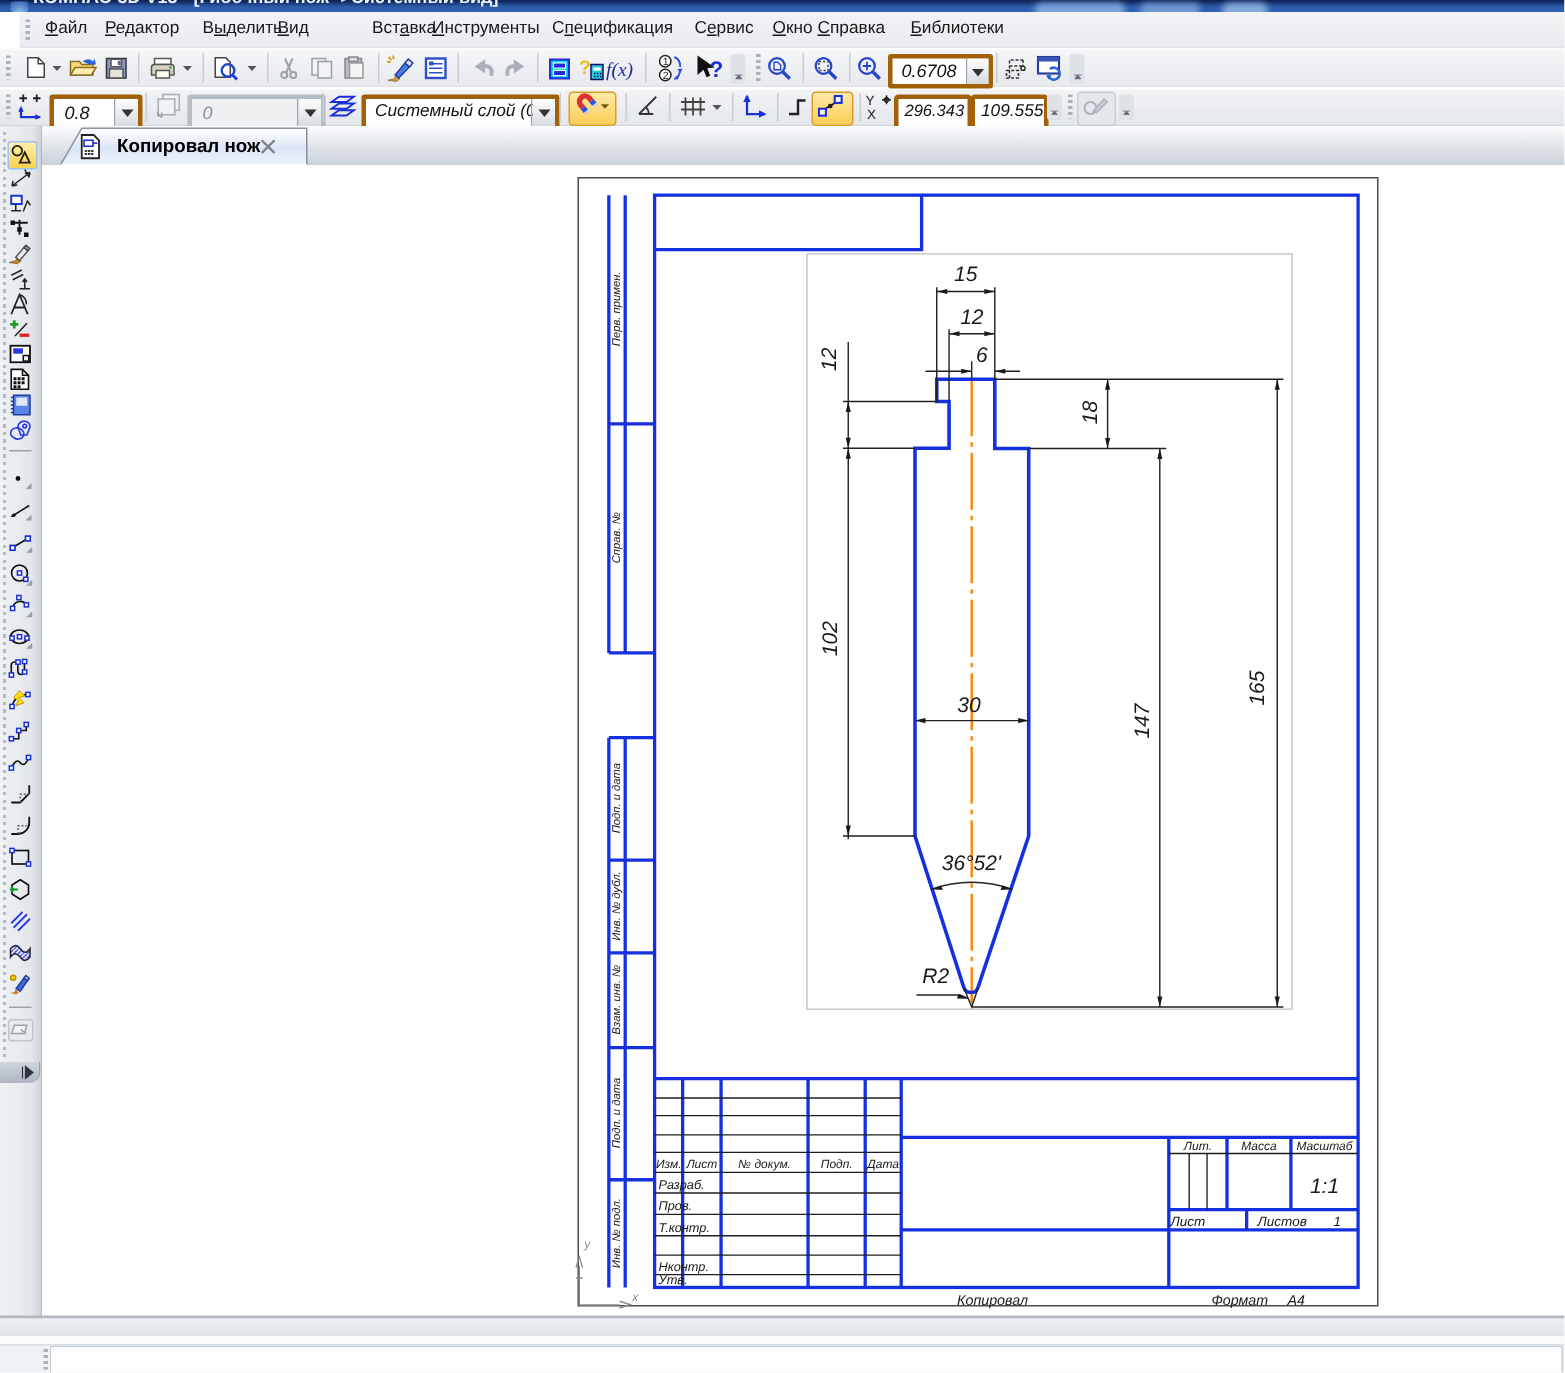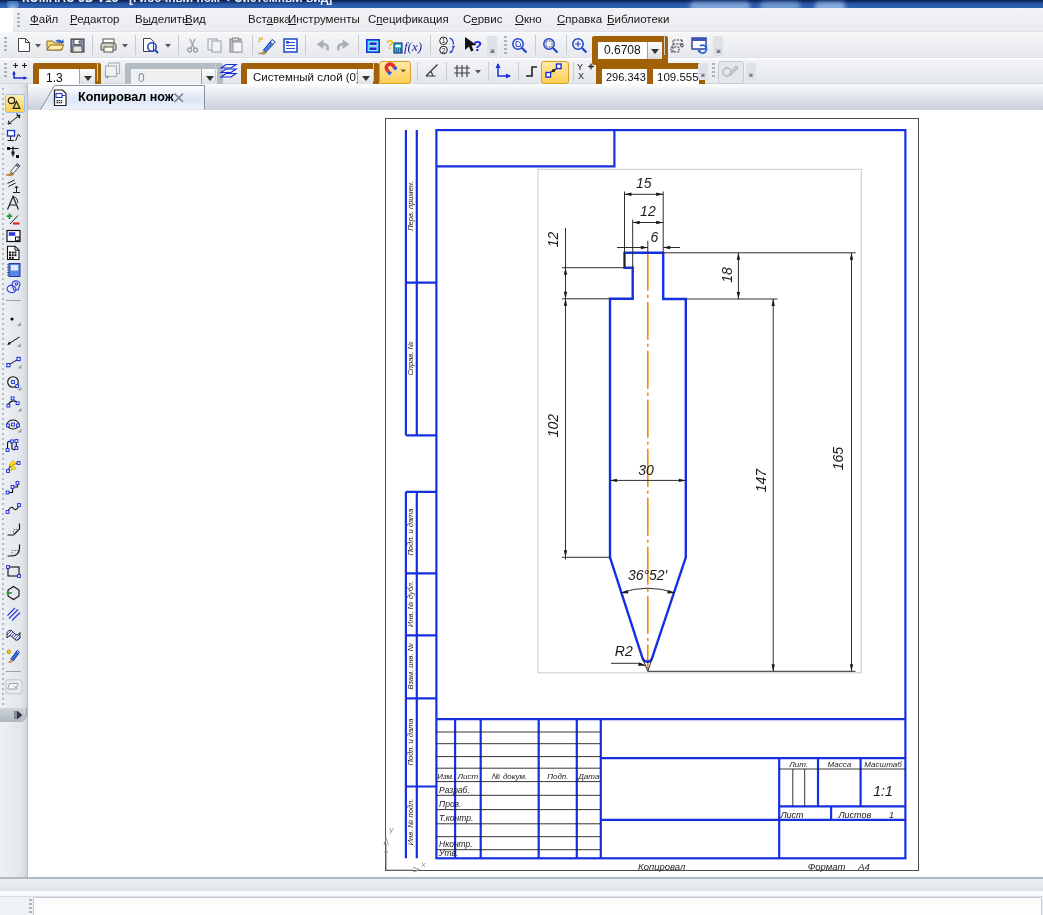--- a/index.html
+++ b/index.html
@@ -11,21 +11,21 @@
   
   #menubar{left:0;top:8px;width:1043px;height:23px;background:linear-gradient(#f2f3f5,#e9ebee);border-bottom:1px solid #dfe2e6;margin-left:13px;}
   #menubar span{position:absolute;top:5px;font-size:11.5px;color:#16181a;}
   
   #tb1bg{left:0;top:32px;width:1043px;height:26px;background:linear-gradient(#f5f6f8,#e7e9ed);border-top:1px solid #fbfcfd;border-bottom:1px solid #dde0e4;box-sizing:border-box;}
   #tb1{left:0;top:0;width:1043px;height:84px;}
   #tb2bg{left:0;top:59px;width:1043px;height:25px;background:linear-gradient(#f2f3f5,#e4e7eb);border-top:1px solid #fafbfc;border-bottom:1px solid #d3d7dc;box-sizing:border-box;}
   #tb2{left:0;top:0;width:1043px;height:84px;}
   .sep{position:absolute;width:1px;background:#c9cdd2;}
   .handle{position:absolute;width:3px;background:repeating-linear-gradient(#aab2ba 0 2px,transparent 2px 4px);}
-  .combo{position:absolute;background:#fff;border:6px solid #a16207;border-radius:2px;font-size:12px;color:#111;}
+  .combo{position:absolute;background:#fff;border:3px solid #a16207;border-radius:2px;font-size:12px;color:#111;font-style:italic;}
   .combo .btn{position:absolute;right:0;top:0;bottom:0;background:linear-gradient(#fdfdfd,#d8dbe0);border-left:1px solid #9aa4ae;border-radius:0 1px 1px 0;}
   .combo .btn:after{content:"";position:absolute;left:50%;top:50%;margin:-2px 0 0 -4px;border:4px solid transparent;border-top:5px solid #333;}
   .gray{background:#eef0f2;color:#8a9097;border-color:#b4bcc4;}
   .ybtn{position:absolute;background:linear-gradient(#ffe9a8,#fbce55);border:1px solid #d89e27;border-radius:3px;}
   
   #tabbar{left:27px;top:84px;width:1016px;height:26px;background:linear-gradient(#fbfcfd,#c9d0d9);border-bottom:1px solid #a8aeb6;}
   
   #leftbar{left:0;top:84px;width:27px;height:796px;background:linear-gradient(90deg,#eef1f4,#e2e6ea 80%,#cfd4da);border-right:1px solid #b6bdc5;}
   
   #canvas{left:28px;top:110px;width:1015px;height:768px;background:#ffffff;}
@@ -48,21 +48,21 @@
 <div id="menubar" class="abs">
   <span style="left:17px"><u>Ф</u>айл</span>
   <span style="left:57px"><u>Р</u>едактор</span>
   <span style="left:122px">В<u>ы</u>делить</span>
   <span style="left:172px"><u>В</u>ид</span>
   <span style="left:235px">Вст<u>а</u>вка</span>
   <span style="left:275px"><u>И</u>нструменты</span>
   <span style="left:355px">С<u>п</u>ецификация</span>
   <span style="left:450px">С<u>е</u>рвис</span>
   <span style="left:502px"><u>О</u>кно</span>
-  <span style="left:544px"><u>С</u>правка</span>
+  <span style="left:532px"><u>С</u>правка</span>
   <span style="left:594px"><u>Б</u>иблиотеки</span>
   <span class="handle" style="left:4px;top:5px;height:14px"></span>
 </div>
 <div id="tb1bg" class="abs"></div>
 <div id="tb2bg" class="abs"></div>
 <div id="tb1" class="abs">
  <span class="handle" style="left:4px;top:37px;height:16px"></span>
  <svg class="ic" style="left:17px;top:37px" width="14" height="16">
       <path d="M1.5 1.5 h7 l4 4 v9 h-11 z" fill="#fff" stroke="#444"></path>
       <path d="M8.5 1.5 v4 h4" fill="none" stroke="#444"></path>
@@ -223,21 +223,21 @@
       </g>
       <g stroke="#1b2fd8" stroke-width="1.5" fill="none">
         <path d="M3 11 v6.5 M2.5 17 h13"></path>
       </g>
       <g fill="#1b2fd8">
         <path d="M3 9.5 l-1.8 4 h3.6 z"></path>
         <path d="M16.5 17 l-4 -1.8 v3.6 z"></path>
       </g>
     </svg>
  <div class="combo" style="left:33px;top:63px;width:56px;height:18px">
-      <span style="position:absolute;left:7px;top:2px">1.3</span>
+      <span style="position:absolute;left:7px;top:2px">0.8</span>
       <span class="btn" style="width:15px"></span>
     </div>
  <span class="sep" style="left:97px;top:62px;height:19px"></span>
  <svg class="ic" style="left:104px;top:62px" width="17" height="17">
       <g fill="#f0f2f4" stroke="#aab1b9" stroke-width="1.1">
         <rect x="4.5" y="1" width="11" height="10.5"></rect>
         <rect x="1.5" y="4" width="11" height="10.5"></rect>
       </g>
       <path d="M4 16 q-3 -0.5 -3 -3.5 M4 16 l-3 -1.2 M4 16 l-0.3 -3" stroke="#99a0a8" fill="none"></path>
     </svg>

